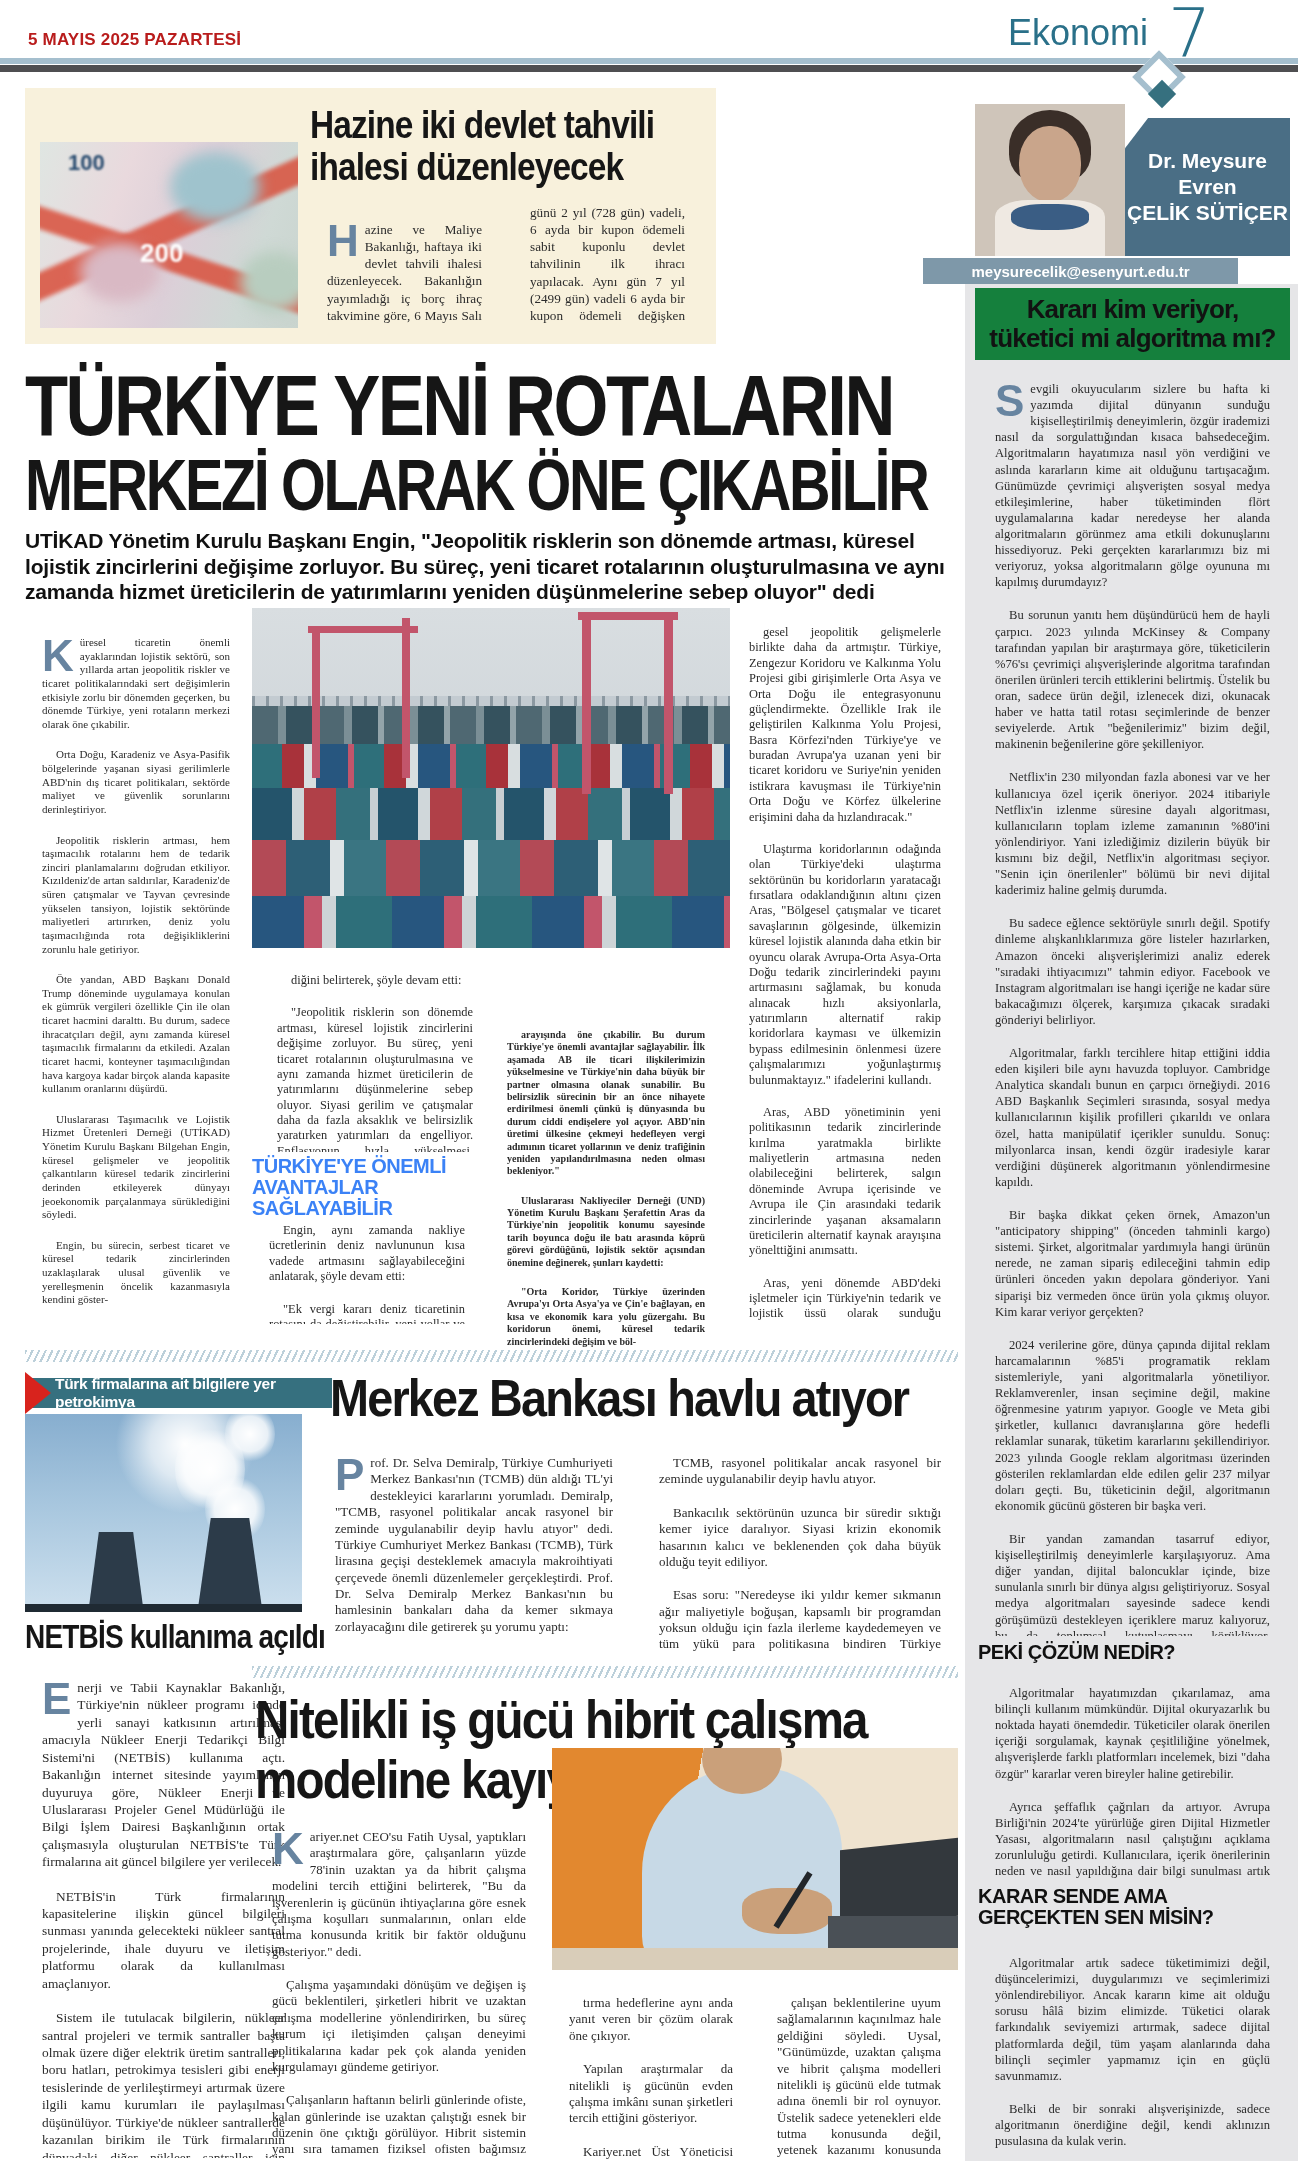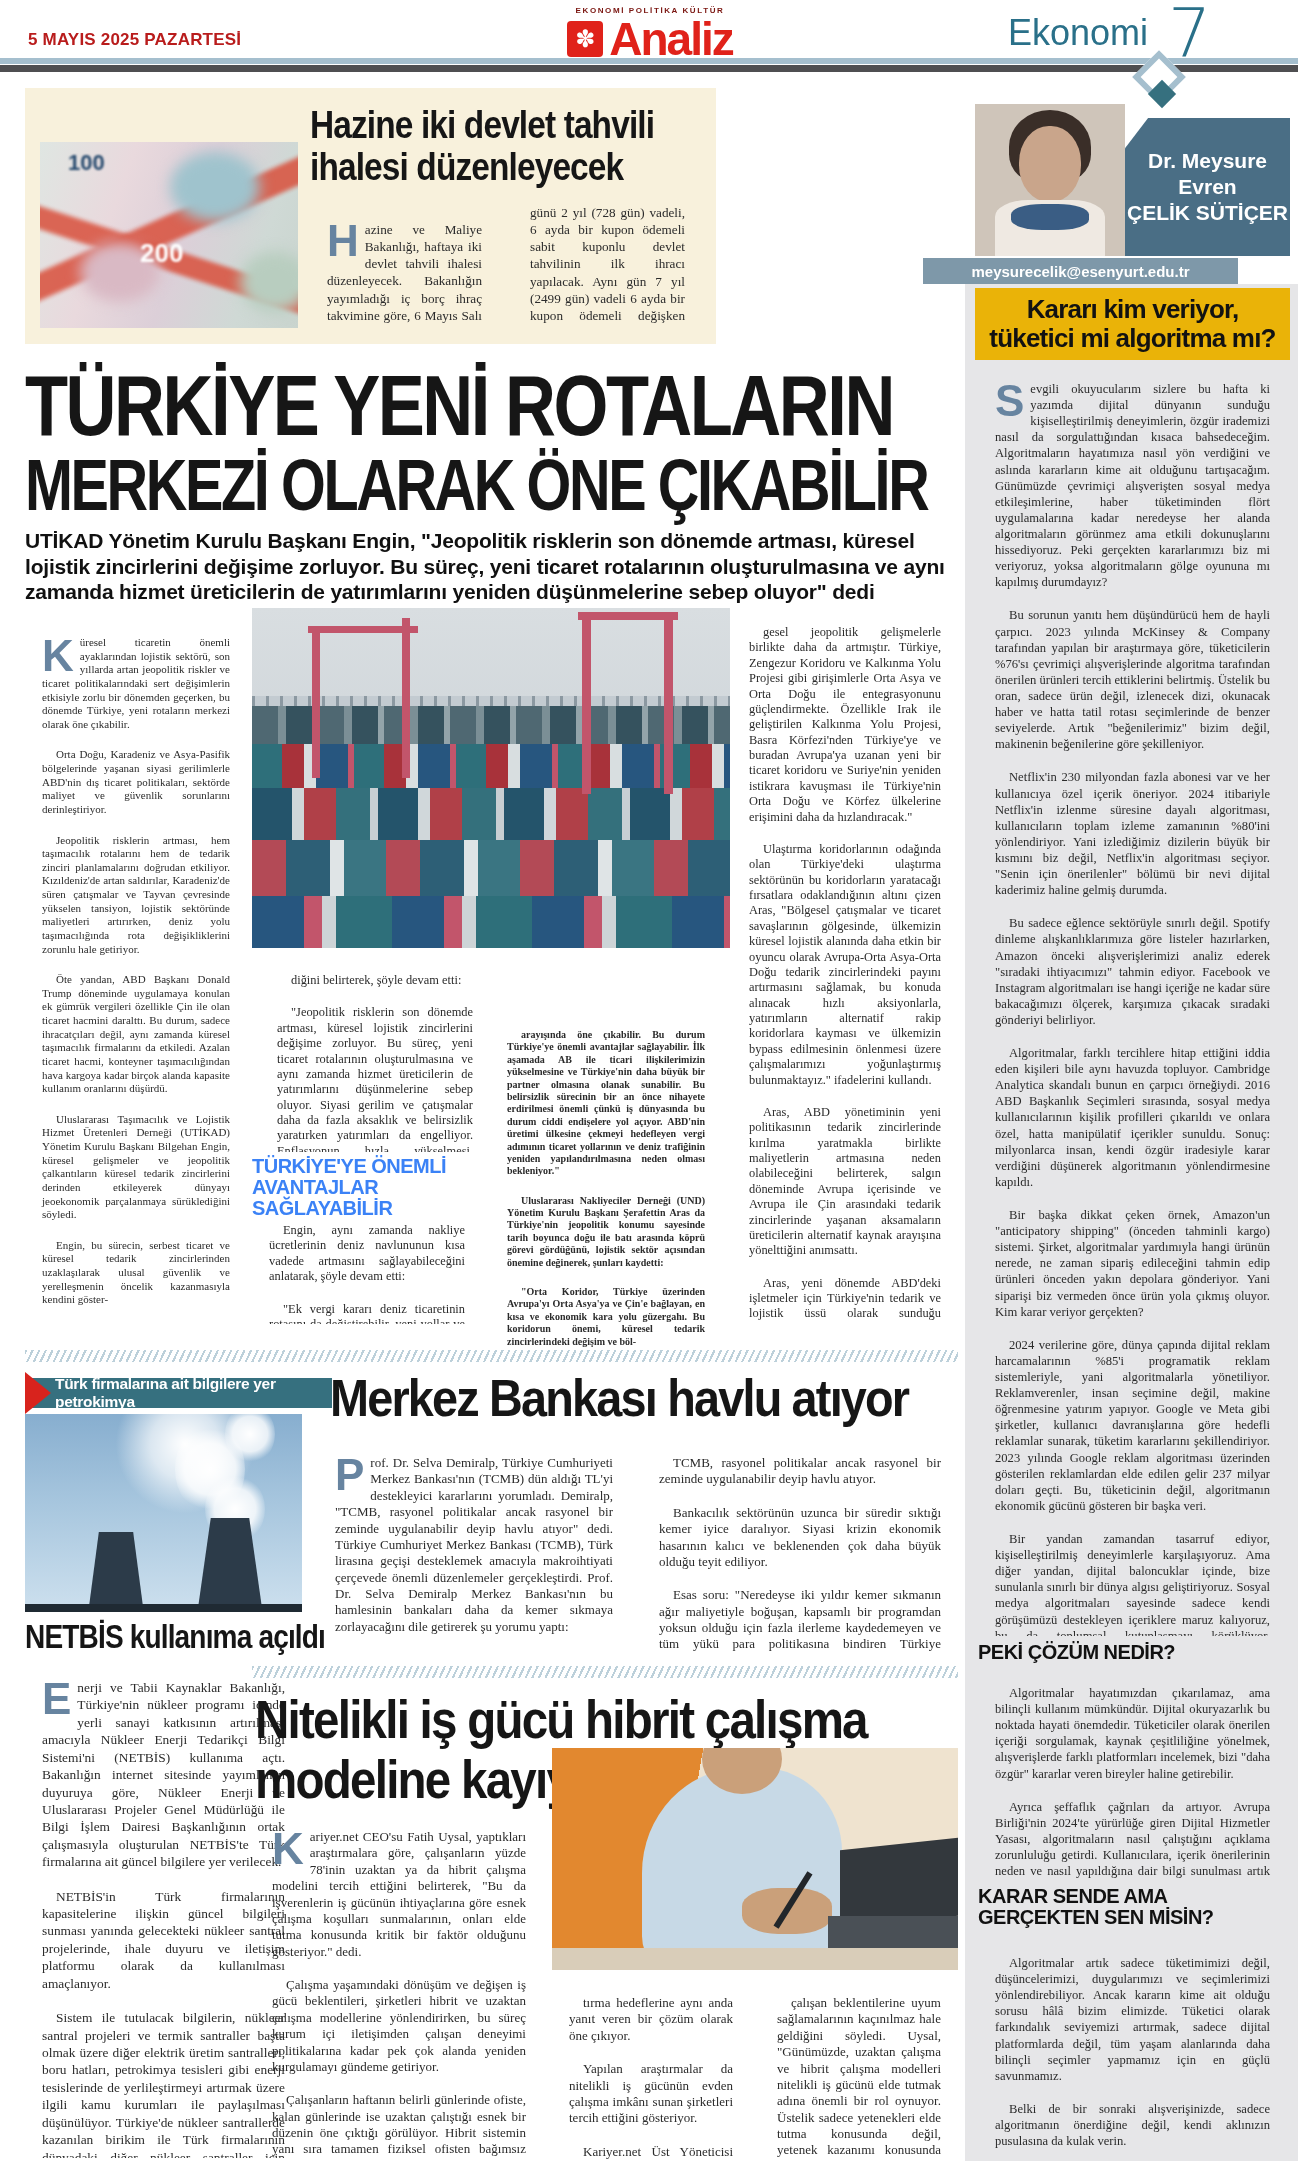--- a/index.html
+++ b/index.html
@@ -37,21 +37,21 @@
           font-size:15.5px;display:flex;align-items:center;padding-left:30px;letter-spacing:-.3px;}
   .kicker-arrow{position:absolute;left:0;top:-6px;width:0;height:0;border-top:21px solid transparent;
           border-bottom:21px solid transparent;border-left:26px solid #d8231d;}
   
   .panel{background:#e6e6e8;}
   .name-box{background:#4a6e85;color:#fff;font-family:"Liberation Sans",sans-serif;font-weight:bold;
             text-align:center;clip-path:polygon(14% 0,100% 0,100% 100%,0 100%,0 22%);
             display:flex;flex-direction:column;justify-content:center;font-size:21px;line-height:1.25;}
   .email-bar{background:#7e98a9;color:#fff;font-family:"Liberation Sans",sans-serif;font-weight:bold;
              font-size:15px;display:flex;align-items:center;justify-content:center;}
-  .col-title{background:#eab308;color:#121212;font-family:"Liberation Sans",sans-serif;font-weight:bold;
+  .col-title{background:#15803d;color:#121212;font-family:"Liberation Sans",sans-serif;font-weight:bold;
              font-size:26px;text-align:center;line-height:1.1;letter-spacing:-.8px;
              display:flex;flex-direction:column;justify-content:center;}
   .sb-sub{font-family:"Liberation Sans",sans-serif;font-weight:bold;font-size:20px;color:#111;
           letter-spacing:-.5px;line-height:1.05;}
   
   .photo{overflow:hidden;}
   .money{background:linear-gradient(110deg,#dfe6e2 0%,#e9d9dd 30%,#dccfd8 55%,#cfd9d5 80%,#c9d4ce 100%);}
   .money .band{position:absolute;background:#d9503c;opacity:.85;filter:blur(2px);}
   .money .blob{position:absolute;border-radius:50%;filter:blur(7px);}
   .money .mlabel{position:absolute;font-family:"Liberation Sans",sans-serif;font-weight:bold;filter:blur(1px);}
@@ -66,27 +66,20 @@
   .shape{position:absolute;}
   .avatar-bg{background:#cfc5ba;}
 </style>
 </head>
 <body>
 
 <div id="page">
 
   <div class="abs date sans" style="left:28px;top:30px;">5 MAYIS 2025 PAZARTESİ</div>
 
-  <div class="abs" style="left:540px;top:6px;width:220px;text-align:center;">
-    <div class="logo-tag sans">EKONOMİ POLİTİKA KÜLTÜR</div>
-    <div style="display:flex;align-items:center;justify-content:center;gap:6px;margin-top:1px;">
-      <div class="logo-box">✽</div>
-      <div class="logo-name sans">Analiz</div>
-    </div>
-  </div>
 
   <div class="abs section-label sans" style="left:1008px;top:12px;">Ekonomi</div>
   <div class="abs pageno" style="left:1168px;top:0px;">7</div>
 
   <div class="abs rule-blue" style="left:0;top:58px;width:1298px;"></div>
   <div class="abs rule-dark" style="left:0;top:65px;width:1298px;"></div>
   <div class="abs notch" style="left:1140px;top:58px;"></div>
   <div class="abs diamond" style="left:1152px;top:84px;"></div>
 
   <div class="abs cream" style="left:25px;top:88px;width:691px;height:256px;">

